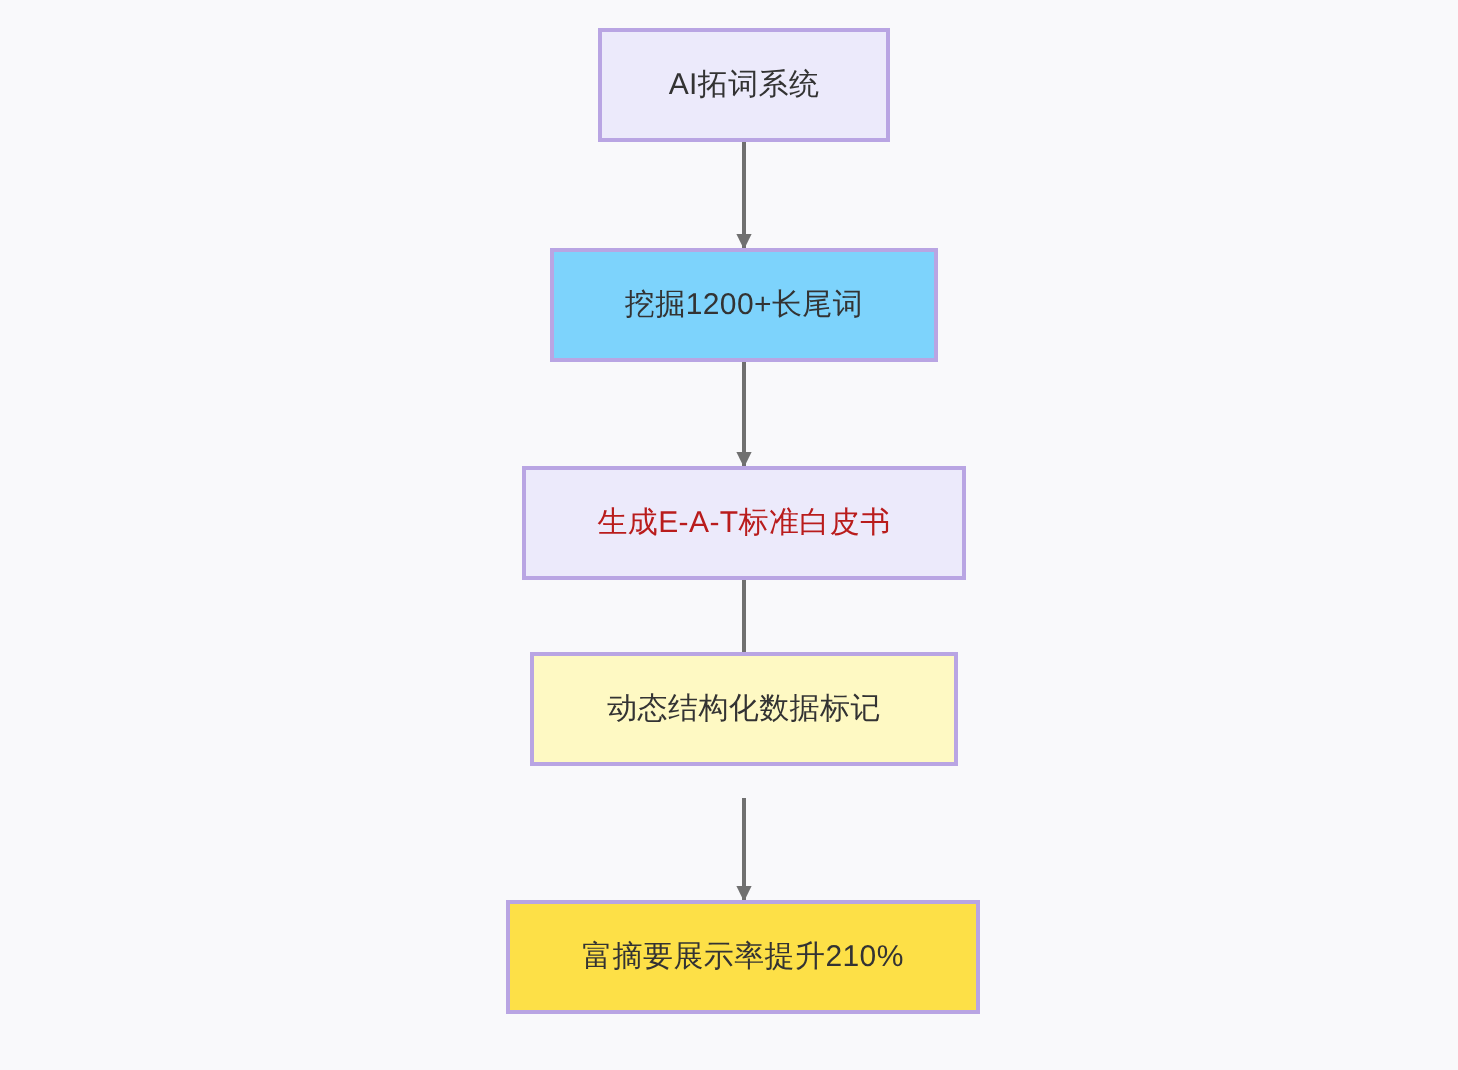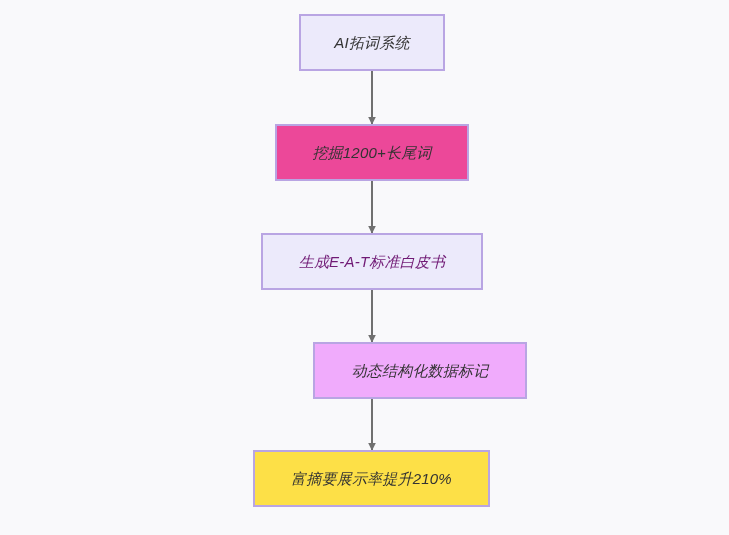--- a/index.html
+++ b/index.html
@@ -10,21 +10,20 @@
     width: 729px;
     height: 535px;
     background: #f9f9fb;
     font-family: "Liberation Sans", "DejaVu Sans", sans-serif;
     overflow: hidden;
   }
   #flow-canvas {
     position: relative;
     width: 729px;
     height: 401px;
-    font-style: italic;
   }
   .node {
     position: absolute;
     box-sizing: border-box;
     background: #eceafb;
     border: 2px solid #b9a5e3;
     display: flex;
     align-items: center;
     justify-content: center;
     color: #333333;
@@ -53,29 +52,29 @@
         <line x1="372" y1="181" x2="372" y2="233" stroke="#707070" stroke-width="2" marker-end="url(#arrowhead)"></line>
         <line x1="372" y1="290" x2="372" y2="342" stroke="#707070" stroke-width="2" marker-end="url(#arrowhead)"></line>
         <line x1="372" y1="399" x2="372" y2="450" stroke="#707070" stroke-width="2" marker-end="url(#arrowhead)"></line>
       </g>
   </svg>
 
   <div class="node" id="node-n1" style="left: 299px; top: 14px; width: 146px; height: 57px; background: rgb(236, 234, 251); border-color: rgb(185, 165, 227); color: rgb(51, 51, 51);">
     <span class="node-label">AI拓词系统</span>
   </div>
 
-  <div class="node" id="node-n2" style="left: 275px; top: 124px; width: 194px; height: 57px; background: #ec4899; border-color: rgb(185, 165, 227); color: rgb(51, 51, 51);">
+  <div class="node" id="node-n2" style="left: 275px; top: 124px; width: 194px; height: 57px; background: #7dd3fc; border-color: rgb(185, 165, 227); color: rgb(51, 51, 51);">
     <span class="node-label">挖掘1200+长尾词</span>
   </div>
 
-  <div class="node" id="node-n3" style="left: 261px; top: 233px; width: 222px; height: 57px; background: rgb(236, 234, 251); border-color: rgb(185, 165, 227); color: #701a75; text-align: right;">
+  <div class="node" id="node-n3" style="left: 261px; top: 233px; width: 222px; height: 57px; background: rgb(236, 234, 251); border-color: rgb(185, 165, 227); color: #b91c1c; text-align: right;">
     <span class="node-label">生成E-A-T标准白皮书</span>
   </div>
 
-  <div class="node" id="node-n4" style="left: 265px; top: 342px; width: 214px; height: 57px; background: #f0abfc; border-color: rgb(185, 165, 227); color: rgb(51, 51, 51); margin-left: 48px;">
+  <div class="node" id="node-n4" style="left: 265px; top: 326px; width: 214px; height: 57px; background: #fef9c3; border-color: rgb(185, 165, 227); color: rgb(51, 51, 51);">
     <span class="node-label">动态结构化数据标记</span>
   </div>
 
   <div class="node" id="node-n5" style="left: 253px; top: 450px; width: 237px; height: 57px; background: #fde047; border-color: rgb(185, 165, 227); color: rgb(51, 51, 51);">
     <span class="node-label">富摘要展示率提升210%</span>
   </div>
 
 </div>
 
 </body></html>

